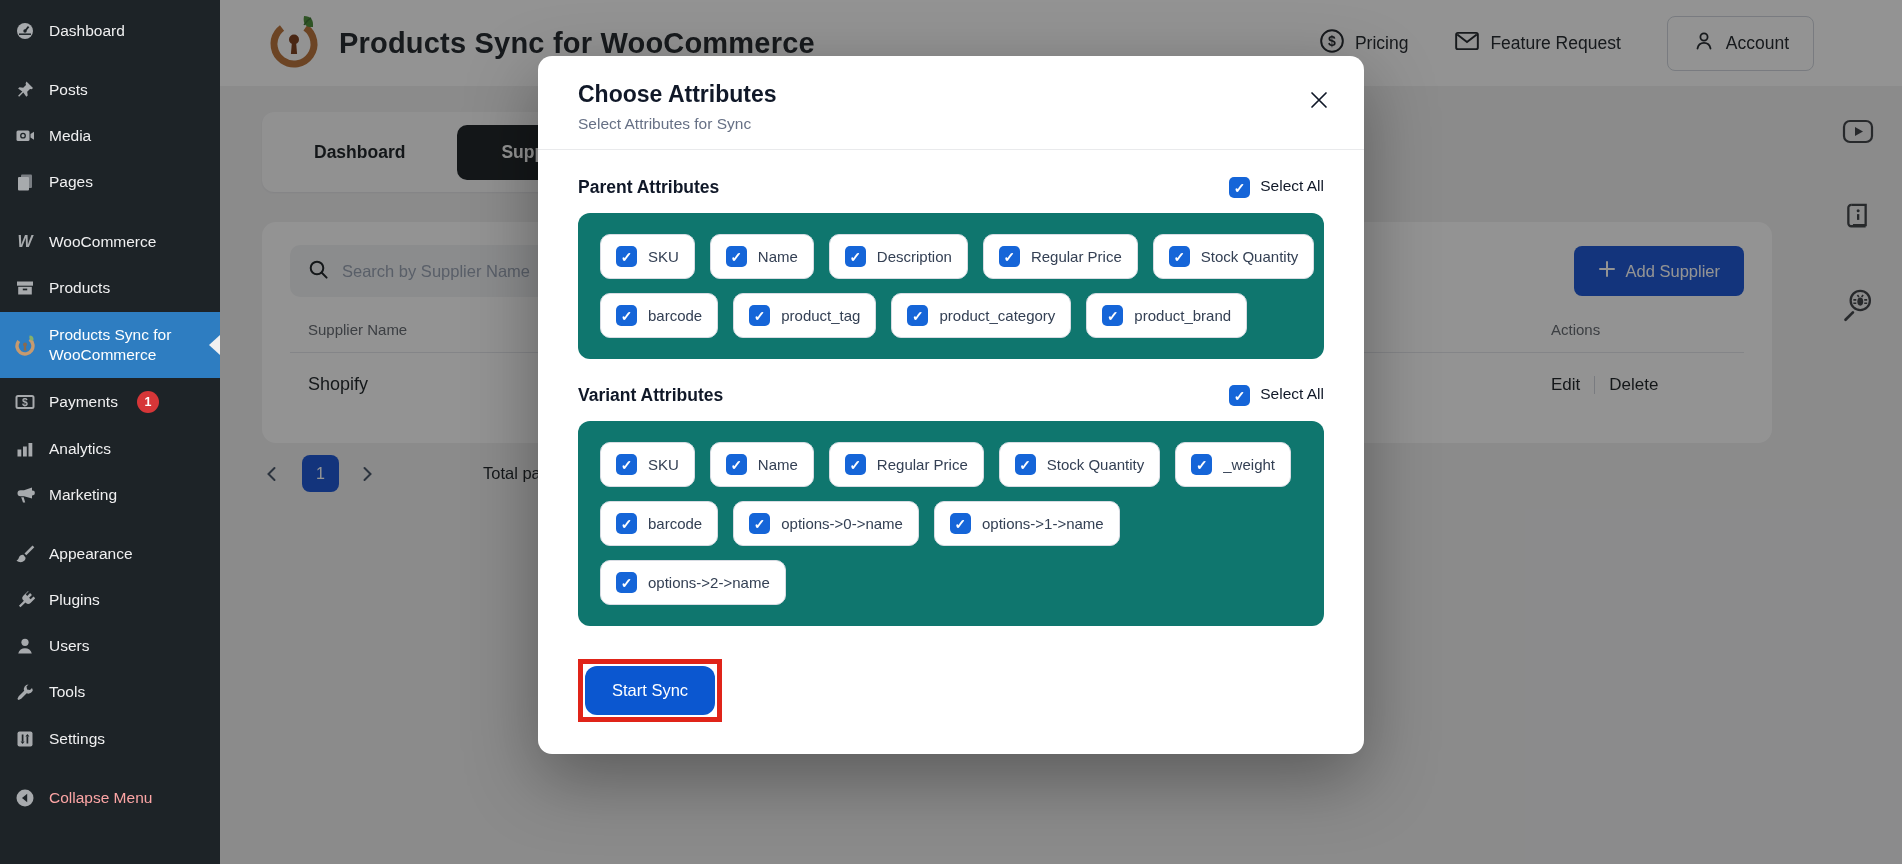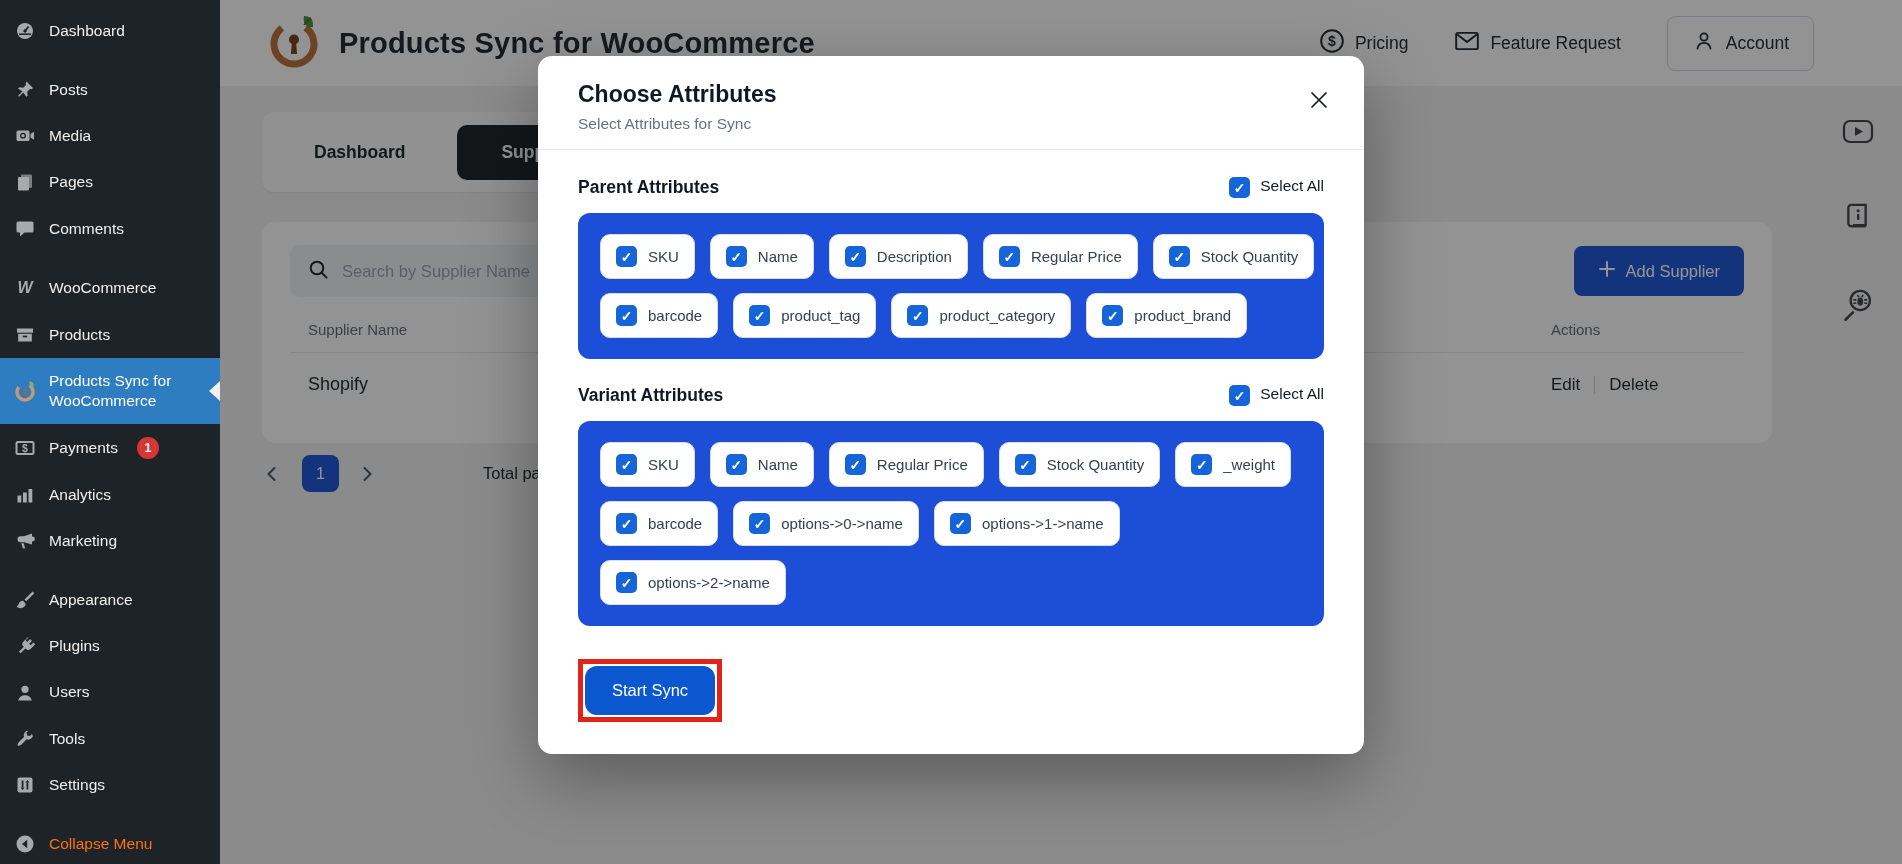--- a/index.html
+++ b/index.html
@@ -11,21 +11,21 @@
   .sidebar ul { list-style:none; }
   .sb-item { display:flex; align-items:center; gap:13px; padding:13px 14px; color:#f0f0f1; font-size:15.5px; line-height:1.3; cursor:pointer; position:relative; }
   .sb-icon { flex:0 0 22px; width:22px; display:flex; justify-content:center; align-items:center; }
   .gap-before { margin-top:13px; }
   .sb-item.active { background:#2e7dc1; color:#fff; }
   .sb-item.active::after { content:""; position:absolute; right:0; top:50%; transform:translateY(-50%);
       border-top:10px solid transparent; border-bottom:10px solid transparent; border-right:11px solid #f0f0f1; }
   .sb-badge { margin-left:6px; min-width:22px; height:22px; border-radius:50%; background:#d63638; color:#fff;
       font-size:12.5px; display:inline-flex; align-items:center; justify-content:center; font-weight:700; }
   .woo-w::after { content:"W"; font-weight:800; font-style:italic; font-size:16px; color:#a7aaad; }
-  .collapse-label { color:#f97316;text-align:center; }
+  .collapse-label { color:#fca5a5;text-align:center; }
 
   
   .main { position:absolute; left:220px; top:0; width:1682px; height:864px; background:#f0f0f1; }
   .topbar { height:86px; background:#fff; display:flex; align-items:center; justify-content:space-between; padding:0 88px 0 48px; }
   .brand { display:flex; align-items:center; gap:17px; }
   .brand h1 { font-size:29px; font-weight:700; color:#23282d; letter-spacing:.2px; }
   .topnav { display:flex; align-items:center; gap:46px; }
   .nav-link { display:flex; align-items:center; gap:10px; font-size:17.5px; color:#23282d; cursor:pointer; }
   .account-btn { border:1px solid #d0d5dd; border-radius:8px; padding:12px 24px; background:#fff; }
 
@@ -66,21 +66,21 @@
   .modal-head { display:flex; justify-content:space-between; align-items:flex-start; padding:25px 36px 16px 40px; border-bottom:1px solid #e9eaec; }
   .modal-title { font-size:23px; font-weight:600; color:#101828; }
   .modal-subtitle { font-size:15.5px; color:#667085; margin-top:7px; }
   .modal-close { background:none; border:0; cursor:pointer; margin-top:10px; }
   .modal-body { padding:27px 40px 0 40px; }
   .sec-head { display:flex; justify-content:space-between; align-items:center; }
   .sec-head h3 { font-size:17.5px; font-weight:600; color:#101828; }
   .select-all { display:flex; align-items:flex-start; gap:10px; font-size:15.5px; color:#101828; cursor:pointer; }
   .cb { width:21px; height:21px; background:#1565d8; border-radius:5px; flex:0 0 21px; display:flex; align-items:center; justify-content:center; }
   .cb::after { content:"✓"; color:#fff; font-size:14px; font-weight:700; line-height:1; }
-  .chip-panel { background:#1d4ed8; border-radius:12px; padding:21px 22px; margin-top:15px; display:flex; flex-direction:column; gap:14px; }
+  .chip-panel { background:#0f766e; border-radius:12px; padding:21px 22px; margin-top:15px; display:flex; flex-direction:column; gap:14px; }
   .chip-row { display:flex; gap:15px; flex-wrap:nowrap; }
   .chip { display:flex; align-items:center; gap:11px; background:#fff; border:1px solid #d8dce3; border-radius:10px;
       padding:0 15px; height:45px; font-size:15px; color:#344054; cursor:pointer; white-space:nowrap; }
   .variant-gap { margin-top:26px; }
   .start-wrap { margin-top:33px; display:inline-block; border:5px solid #e02419; padding:2px; background:#fff; }
   .start-btn { display:block; background:#0b57d0; color:#fff; border:0; border-radius:12px; font-size:16.5px;
       font-family:inherit; padding:15px 27px; cursor:pointer; }
 </style>
 </head>
 <body>
@@ -120,28 +120,20 @@
         <span>Media</span>
       </li>
       <li class="sb-item">
         <span class="sb-icon">
           <svg width="20" height="20" viewBox="0 0 20 20">
               <rect x="6" y="2.5" width="11" height="13.5" rx="1" fill="#7a7e83"></rect>
               <rect x="3" y="5" width="11" height="13.5" rx="1" fill="#a7aaad"></rect>
             </svg>
         </span>
         <span>Pages</span>
-      </li>
-      <li class="sb-item">
-        <span class="sb-icon">
-          <svg width="20" height="20" viewBox="0 0 20 20">
-              <path fill="#a7aaad" d="M3 2.5h14A1.5 1.5 0 0 1 18.5 4v8a1.5 1.5 0 0 1-1.5 1.5H9.5L5 17.5v-4H3A1.5 1.5 0 0 1 1.5 12V4A1.5 1.5 0 0 1 3 2.5z"></path>
-            </svg>
-        </span>
-        <span>Comments</span>
       </li>
       <li class="sb-item gap-before">
         <span class="sb-icon woo-w"></span>
         <span>WooCommerce</span>
       </li>
       <li class="sb-item">
         <span class="sb-icon">
           <svg width="20" height="20" viewBox="0 0 20 20">
               <rect x="2" y="3.5" width="16" height="4.2" fill="#a7aaad"></rect>
               <rect x="3.2" y="8.8" width="13.6" height="7.7" fill="#a7aaad"></rect>

